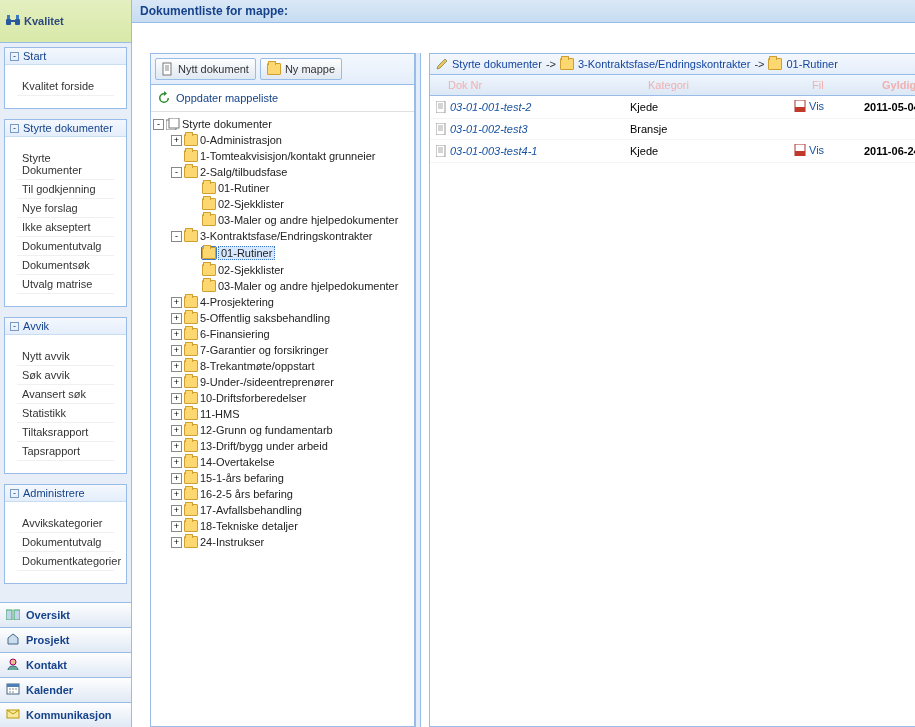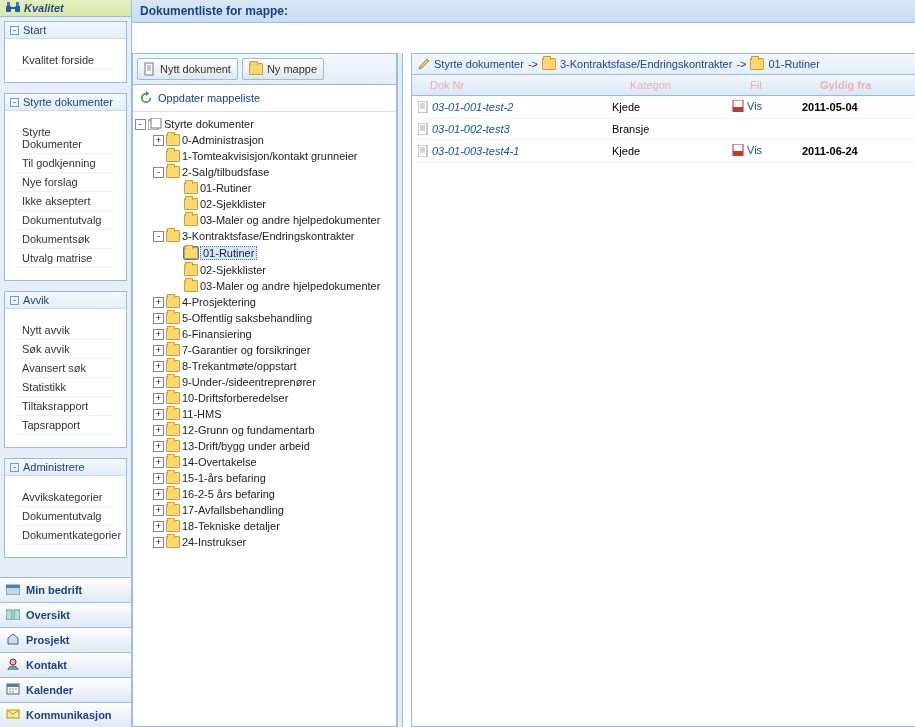--- a/index.html
+++ b/index.html
@@ -1,50 +1,50 @@
 <!DOCTYPE html>
 <html><head>
   <meta charset="utf-8">
   <style>
     * { margin: 0; padding: 0; box-sizing: border-box; font-family: Tahoma, Verdana, sans-serif; font-size: 11px; }
     body { width: 915px; height: 727px; overflow: hidden; background: #fff; display: flex; }
     .sidebar { width: 132px; background: #e8eef7; border-right: 1px solid #99bbe8; display: flex; flex-direction: column; }
-    .sidebar-header { background: linear-gradient(#e4efc0, #d8e9a8); padding: 2px 6px; font-weight: bold; color: #2e4a7d; font-size: 12px; border-bottom: 1px solid #99bbe8; display: flex; align-items: center; gap: 4px; font-style: italic; }
+    .sidebar-header { background: linear-gradient(#e4efc0, #d8e9a8); padding: 15px 6px; font-weight: bold; color: #2e4a7d; font-size: 12px; border-bottom: 1px solid #99bbe8; display: flex; align-items: center; gap: 4px; }
     .sidebar-panels { flex: 1; overflow-y: auto; padding: 4px; }
     .panel { margin-bottom: 10px; border: 1px solid #99bbe8; background: #fff; }
     .panel-header { background: linear-gradient(#f4f8fd, #e4eefb); padding: 2px 5px; border-bottom: 1px solid #c7ddf2; color: #15428b; font-weight: normal; display: flex; align-items: center; gap: 4px; cursor: pointer; }
     .panel-body { padding: 12px; }
     .side-link { display: block; padding: 3px 5px; color: #333; cursor: pointer; border-bottom: 1px solid #f0f0f0; }
     .bottom-nav { border-top: 1px solid #99bbe8; }
     .bottom-btn { display: flex; align-items: center; gap: 6px; padding: 5px 6px; background: linear-gradient(#fefefe, #e0e9f5); border-bottom: 1px solid #99bbe8; cursor: pointer; color: #15428b; font-weight: bold; font-size: 11px; }
     .bottom-btn:last-child { border-bottom: none; }
     .main { flex: 1; display: flex; flex-direction: column; }
     .main-header { background: linear-gradient(#dae7f6, #c7ddf2); padding: 4px 8px; font-weight: bold; color: #15428b; font-size:12px; border-bottom: 1px solid #99bbe8; }
     .content { flex: 1; display: flex; padding-top: 30px; }
-    .tree-wrap { width: 265px; border: 1px solid #99bbe8; display: flex; flex-direction: column; }
+    .tree-wrap { width: 265px; border: 1px solid #99bbe8; margin-left: 18px; display: flex; flex-direction: column; }
     .toolbar { background: linear-gradient(#f4f8fd, #e4eefb); border-bottom: 1px solid #99bbe8; padding: 4px; display: flex; gap: 4px; }
     .tbtn { border: 1px solid #99bbe8; border-radius: 2px; background: linear-gradient(#fefefe, #e0e8f2); padding: 3px 6px; display: inline-flex; align-items:center; gap: 4px; color: #333; cursor: pointer; }
     .update-row { padding: 6px; display: flex; align-items: center; gap: 5px; color: #15428b; border-bottom: 1px solid #e0e0e0; }
     .tree { flex: 1; overflow: auto; padding: 4px 2px; }
     .node { display: flex; align-items: center; gap: 2px; padding: 2px 0; white-space: nowrap; }
     .expander { width: 11px; height: 11px; border: 1px solid #888; font-size: 9px; line-height: 9px; text-align:center; background:#fff; cursor:pointer; user-select:none; flex:none; }
     .exp-hidden { width: 11px; height: 11px; flex:none; }
     .folder { width: 14px; height: 12px; background: #fdd870; border: 1px solid #cfa030; border-radius: 1px; position: relative; flex:none; }
     .folder::before { content:''; position:absolute; top:-3px; left:0; width:6px; height:3px; background:#fdd870; border:1px solid #cfa030; border-bottom:none; border-radius:1px 1px 0 0; }
     .folder.sel { outline: 1px solid #3b79c4; }
     .node-label { color: #222; cursor:pointer; }
     .node.selected .node-label { background: #d6e8ff; border:1px dotted #3b79c4; padding: 0 2px; }
     .indent-1 { padding-left: 18px; }
     .indent-2 { padding-left: 36px; }
     .table-wrap { flex: 1; border: 1px solid #99bbe8; margin-left: 6px; margin-right: 6px; display: flex; flex-direction: column; }
     .table-header-bar { background: linear-gradient(#f4f8fd, #e4eefb); border-bottom: 1px solid #99bbe8; padding: 4px 6px; display:flex; align-items:center; gap:4px; color:#333; }
     .breadcrumb-link { color: #1546a0; cursor:pointer; }
     .col-row { background: linear-gradient(#eff5fc, #dce8f6); display:flex; padding: 4px 12px; border-bottom: 1px solid #99bbe8; }
     .col { color: #f0b0b0; font-size: 11px; padding: 0 6px; }
-    .c1 { width: 200px; } .c2 { width: 120px; } .c3 { width: 70px; } .c4 { width: 90px; font-weight: bold; }
+    .c1 { width: 200px; } .c2 { width: 120px; } .c3 { width: 70px; margin-left: 44px; } .c4 { width: 90px; font-weight: bold; }
     .doc-row { display:flex; padding: 4px 0; border-bottom: 1px solid #f5f5f5; align-items:center; }
     .doc-row .c1 a { color: #1a53a0; font-style: italic; text-decoration:none; cursor:pointer; }
     .file-link { color:#1a53a0; display:inline-flex; align-items:center; gap:3px; cursor:pointer; }
     svg { flex: none; }
     .ic-doc { width:12px; height:14px; }
     .scroll-splitter { width: 6px; background: #e4eefb; border-left:1px solid #99bbe8; border-right:1px solid #99bbe8; margin: 0 2px 0 0; }
     .ic-page { width:10px; height:12px; }
   </style>
 </head>
 <body>
@@ -107,27 +107,20 @@
         <div class="panel-body">
           <div class="side-link">Avvikskategorier</div>
           <div class="side-link">Dokumentutvalg</div>
           <div class="side-link">Dokumentkategorier</div>
         </div>
       </div>
     </div>
   <div class="bottom-nav" id="bottom-nav">
       <div class="bottom-btn">
         <span><svg width="14" height="12" viewBox="0 0 14 12">
-            <rect x="0" y="2" width="14" height="10" fill="#c0d4ec" stroke="#4a6"></rect>
-            <rect x="0" y="2" width="14" height="3" fill="#4a80b8"></rect>
-          </svg></span>
-        <span>Min bedrift</span>
-      </div>
-      <div class="bottom-btn">
-        <span><svg width="14" height="12" viewBox="0 0 14 12">
             <rect x="0" y="2" width="6" height="10" fill="#c0d4ec" stroke="#4a6"></rect>
             <rect x="8" y="2" width="6" height="10" fill="#c0d4ec" stroke="#4a6"></rect>
           </svg></span>
         <span>Oversikt</span>
       </div>
       <div class="bottom-btn">
         <span><svg width="14" height="12" viewBox="0 0 14 12">
             <path d="M2 11V5l5-4 5 4v6z" fill="#cde" stroke="#468"></path>
           </svg></span>
         <span>Prosjekt</span>

